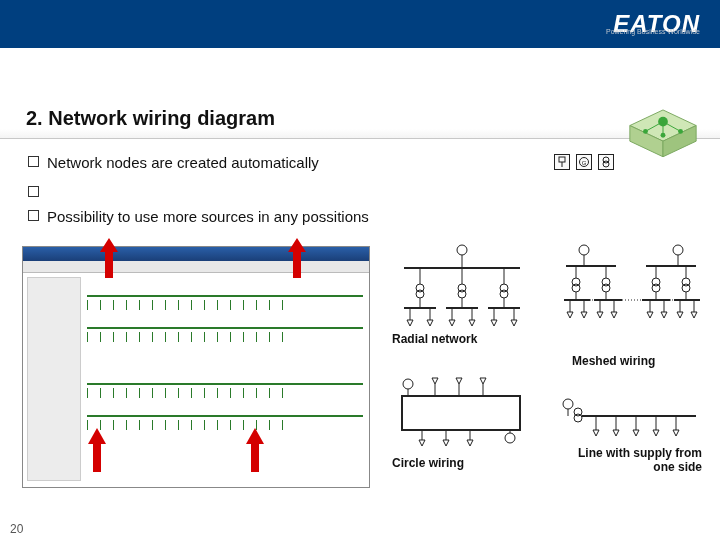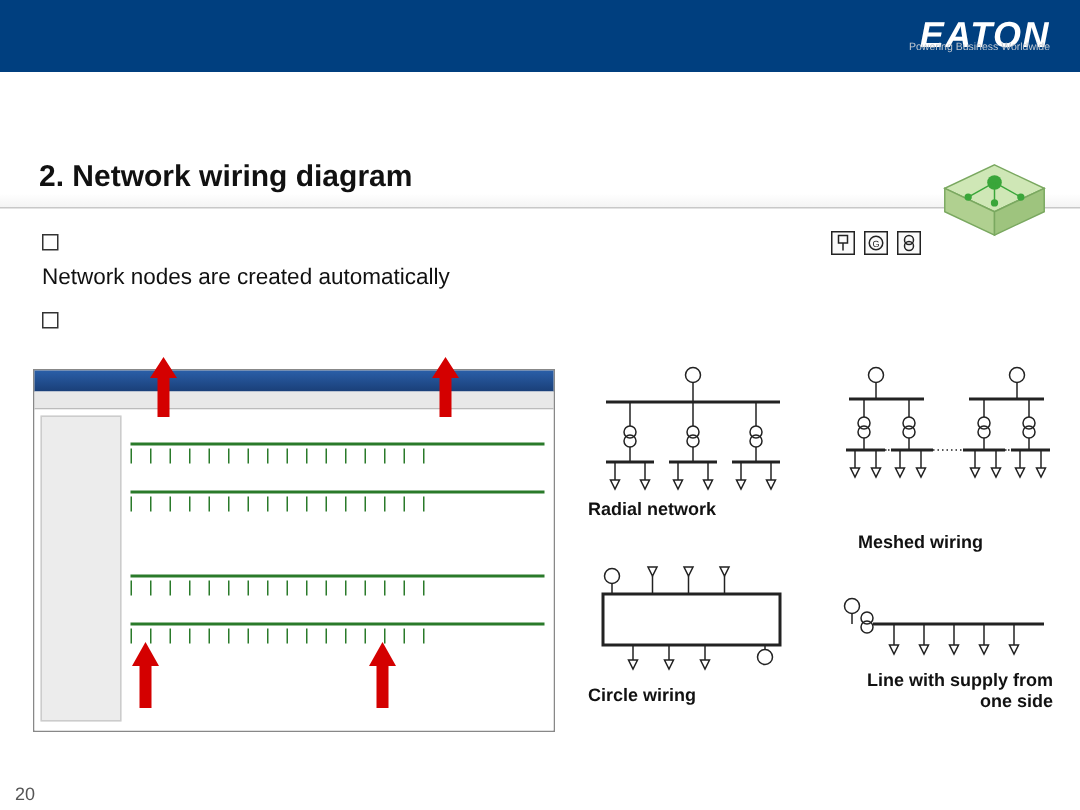--- a/index.html
+++ b/index.html
@@ -52,21 +52,20 @@
     width: 480px;
   }
   .bullet-row {
     display: flex;
     align-items: flex-start;
     gap: 8px;
     margin-bottom: 10px;
     font-size: 15px;
     color: #111;
     line-height: 1.3;
-    flex-direction: column;
   }
   .bullet-row .sq {
     display: inline-flex;
     width: 11px;
     height: 11px;
     border: 1.5px solid #333;
     margin-top: 3px;
     flex-shrink: 0;
   }
   .corner-graphic {
@@ -162,20 +161,24 @@
 </div>
 
 <div class="content">
   <div class="bullets">
     <div class="bullet-row">
       <span class="sq"></span>
       <span>Network nodes are created automatically</span>
     </div>
     <div class="bullet-row">
       <span class="sq"></span>
+    </div>
+    <div class="bullet-row">
+      <span class="sq"></span>
+      <span>Possibility to use more sources in any possitions</span>
     </div>
   </div>
 </div>
 
 <div class="corner-graphic">
   <svg viewBox="0 0 80 60">
     <polygon points="40,2 74,18 40,34 6,18" fill="#cfe7b6" stroke="#7aa860"></polygon>
     <polygon points="6,18 40,34 40,50 6,34" fill="#b0d090" stroke="#7aa860"></polygon>
     <polygon points="74,18 40,34 40,50 74,34" fill="#9ec47e" stroke="#7aa860"></polygon>
     <circle cx="40" cy="14" r="5" fill="#3aa63a"></circle>

